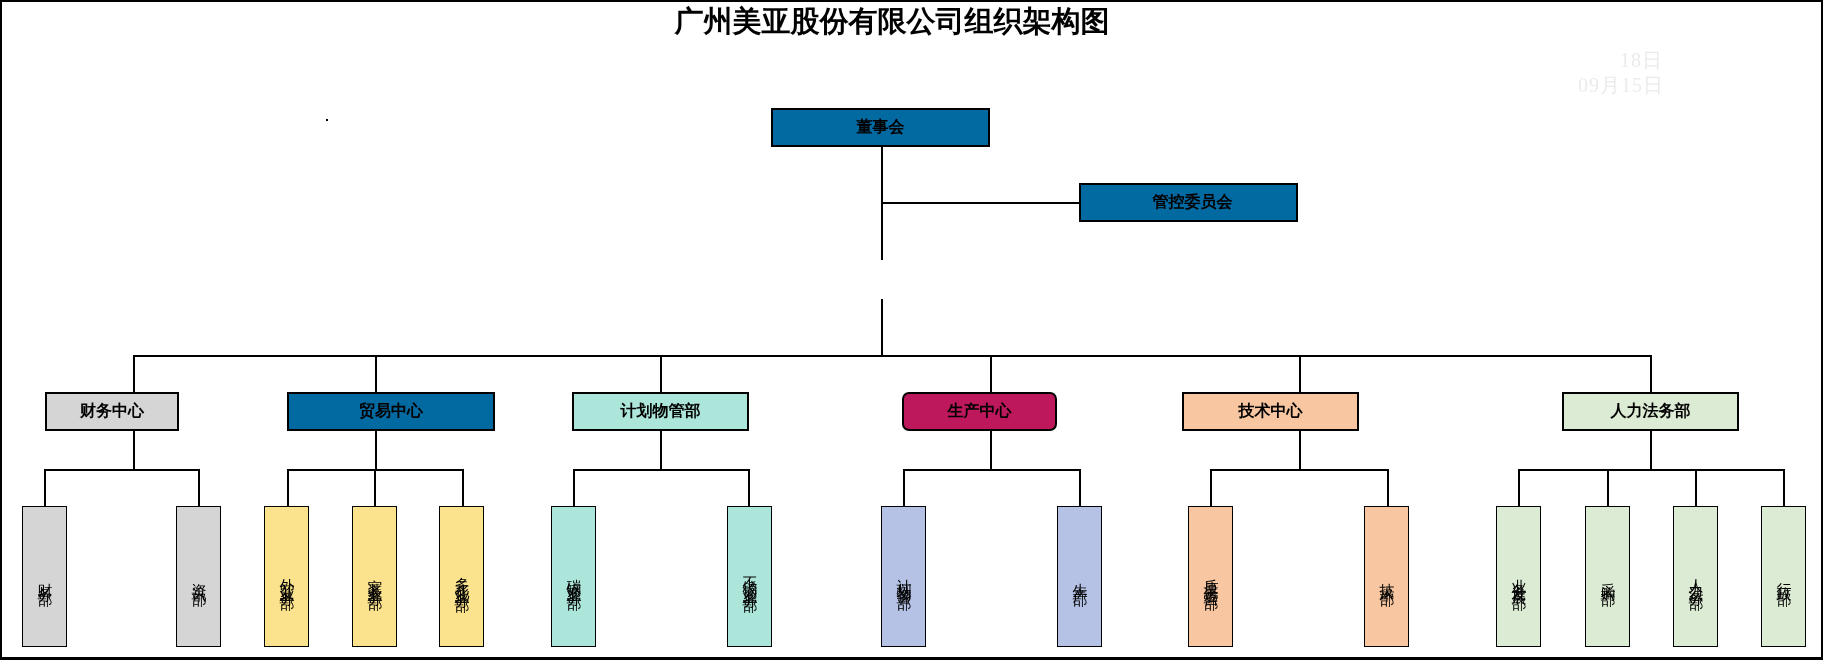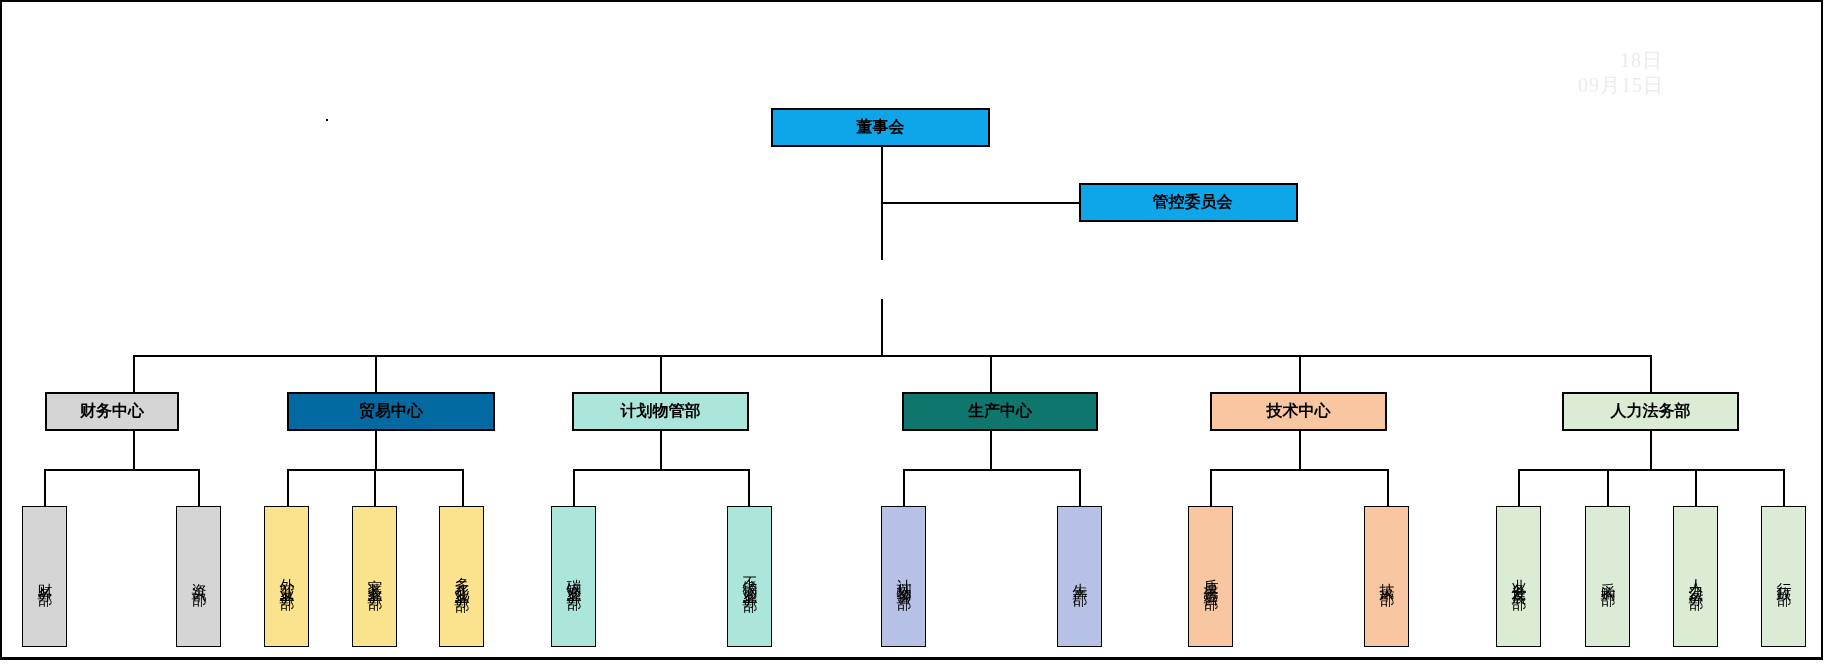--- a/index.html
+++ b/index.html
@@ -28,21 +28,21 @@
     font-size: 29px;
     line-height: 34px;
     font-weight: bold;
     color: #000;
     white-space: nowrap;
   }
   .box {
     position: absolute;
     box-sizing: border-box;
     border: 2px solid #000;
-    background: #0ea5e9;
+    background: #0369a1;
     display: flex;
     align-items: center;
     justify-content: center;
     font-size: 16px;
     font-weight: bold;
     color: #000;
     white-space: nowrap;
     font-family: Liberation Mono, monospace;
   }
   .center-box {
@@ -95,20 +95,21 @@
     width: 2px; height: 2px;
     background: #000;
   }
 </style>
 </head>
 <body>
 
 <div class="canvas">
   <div class="frame"></div>
 
+  <div class="title">广州美亚股份有限公司组织架构图</div>
 
   <div class="ghost" style="left:1620px; top:47px;">18日</div>
   <div class="ghost" style="left:1578px; top:72px;">09月15日</div>
 
   <div class="dot"></div>
 
   <div class="box" style="left:771px; top:108px; width:219px; height:39px;">
     <span>董事会</span>
   </div>
 
@@ -132,24 +133,24 @@
 
   <div class="center-box" style="left: 45px; width: 134px; background-color: rgb(213, 213, 213);">
     <span>财务中心</span>
   </div>
   <div class="center-box" style="left: 287px; width: 208px; background-color: #0369a1;">
     <span>贸易中心</span>
   </div>
   <div class="center-box" style="left: 572px; width: 177px; background-color: rgb(172, 229, 217);">
     <span>计划物管部</span>
   </div>
-  <div class="center-box" style="left: 902px; width: 196px; background-color: #0f766e;">
+  <div class="center-box" style="left: 902px; width: 155px; background-color: #be185d; border-radius: 7px;">
     <span>生产中心</span>
   </div>
-  <div class="center-box" style="left: 1210px; width: 177px; background-color: rgb(248, 198, 160);">
+  <div class="center-box" style="left: 1182px; width: 177px; background-color: rgb(248, 198, 160);">
     <span>技术中心</span>
   </div>
   <div class="center-box" style="left: 1562px; width: 177px; background-color: rgb(220, 235, 211);">
     <span>人力法务部</span>
   </div>
 
   <div class="line vline" style="left:133px; top:431px; height:39px;"></div>
   <div class="line vline" style="left:375px; top:431px; height:39px;"></div>
   <div class="line vline" style="left:660px; top:431px; height:39px;"></div>
   <div class="line vline" style="left:990px; top:431px; height:39px;"></div>

